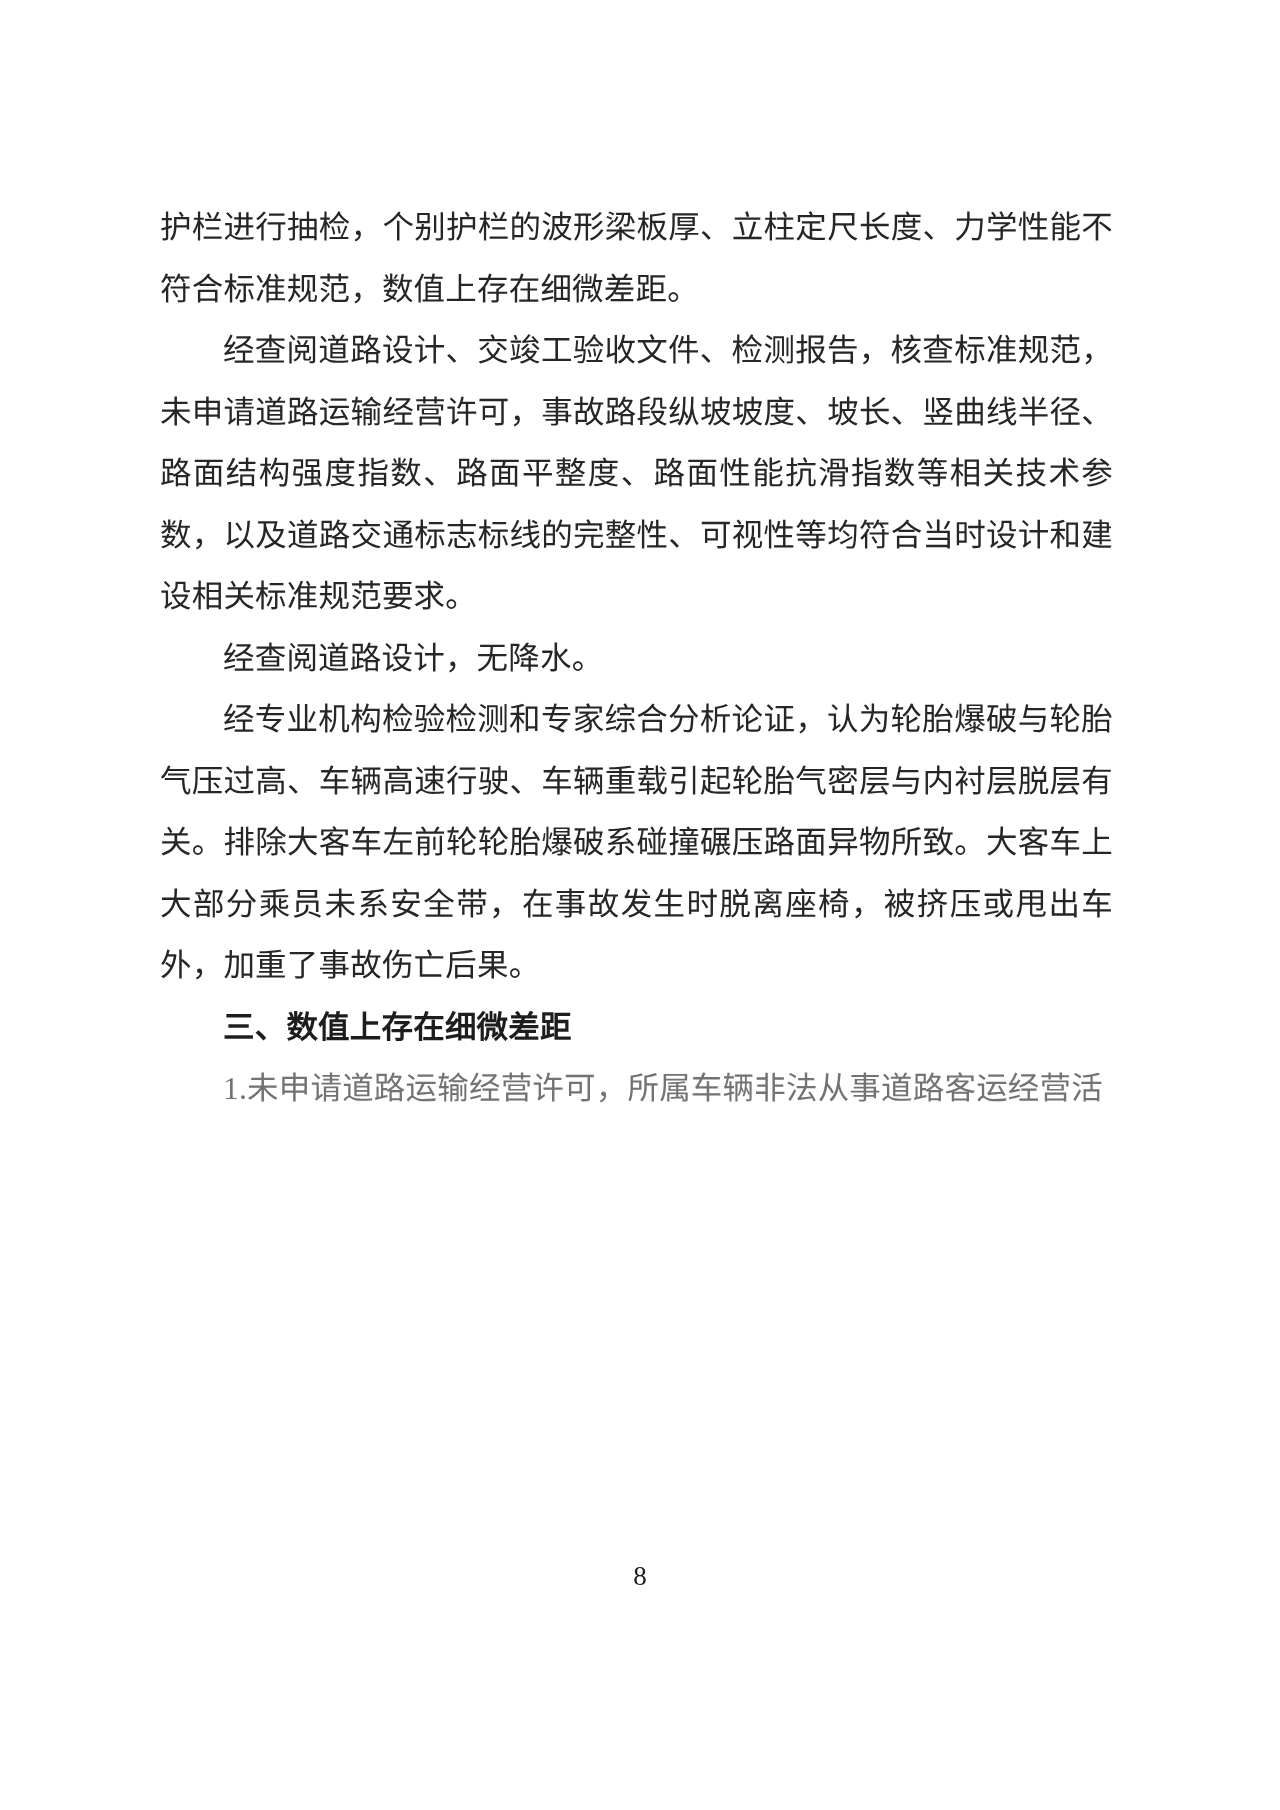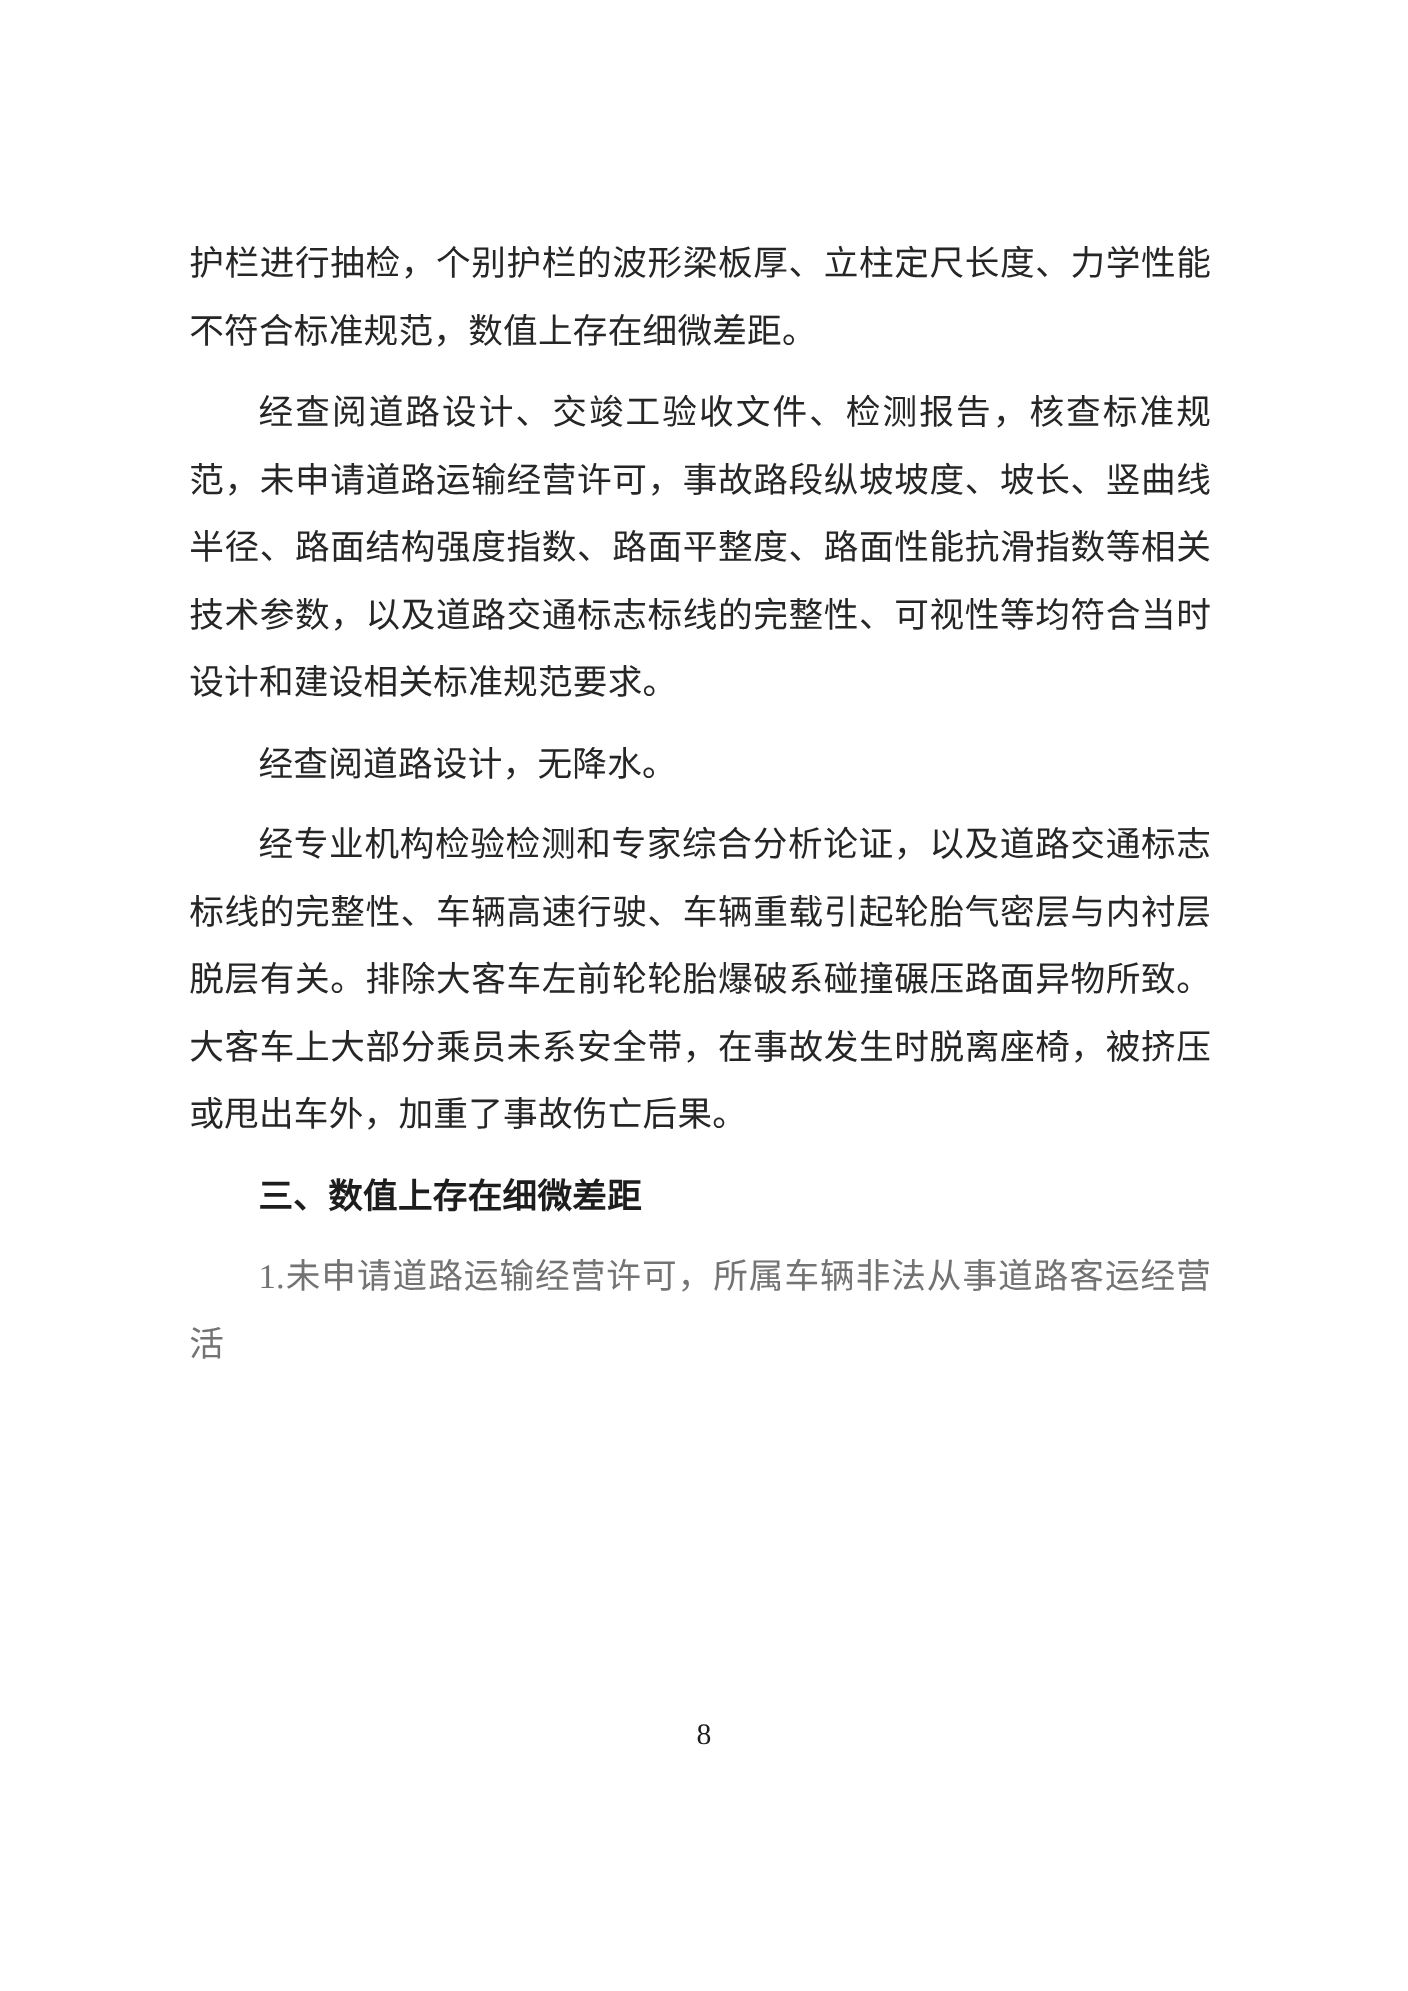--- a/index.html
+++ b/index.html
@@ -21,21 +21,21 @@
     position: absolute;
     left: 160px;
     top: 197px;
     width: 953px;
     font-size: 31.5px;
     line-height: 61.5px;
     text-align: justify;
     letter-spacing: 0.2px;
   }
   .textblock p {
-    margin: 12px;
+    margin: 0;
     padding: 0;
   }
   .para {
     text-indent: 2em;
   }
   .para.noindent {
     text-indent: 0;
   }
   .heading {
     text-indent: 2em;
@@ -64,18 +64,18 @@
   }
 </style>
 </head>
 <body>
 
 <div class="page">
   <div class="textblock">
     <p class="para noindent">护栏进行抽检，个别护栏的波形梁板厚、立柱定尺长度、力学性能不符合标准规范，数值上存在细微差距。</p>
     <p class="para">经查阅道路设计、交竣工验收文件、检测报告，核查标准规范，未申请道路运输经营许可，事故路段纵坡坡度、坡长、竖曲线半径、路面结构强度指数、路面平整度、路面性能抗滑指数等相关技术参数，以及道路交通标志标线的完整性、可视性等均符合当时设计和建设相关标准规范要求。</p>
     <p class="para">经查阅道路设计，无降水。</p>
-    <p class="para">经专业机构检验检测和专家综合分析论证，以及道路交通标志标线的完整性、车辆高速行驶、车辆重载引起轮胎气密层与内衬层脱层有关。排除大客车左前轮轮胎爆破系碰撞碾压路面异物所致。大客车上大部分乘员未系安全带，在事故发生时脱离座椅，被挤压或甩出车外，加重了事故伤亡后果。</p>
+    <p class="para">经专业机构检验检测和专家综合分析论证，认为轮胎爆破与轮胎气压过高、车辆高速行驶、车辆重载引起轮胎气密层与内衬层脱层有关。排除大客车左前轮轮胎爆破系碰撞碾压路面异物所致。大客车上大部分乘员未系安全带，在事故发生时脱离座椅，被挤压或甩出车外，加重了事故伤亡后果。</p>
     <p class="heading">三、数值上存在细微差距</p>
     <p class="bold-para">1.未申请道路运输经营许可，所属车辆非法从事道路客运经营活</p>
   </div>
   <div class="pagenum">8</div>
 </div>
 
 </body></html>

